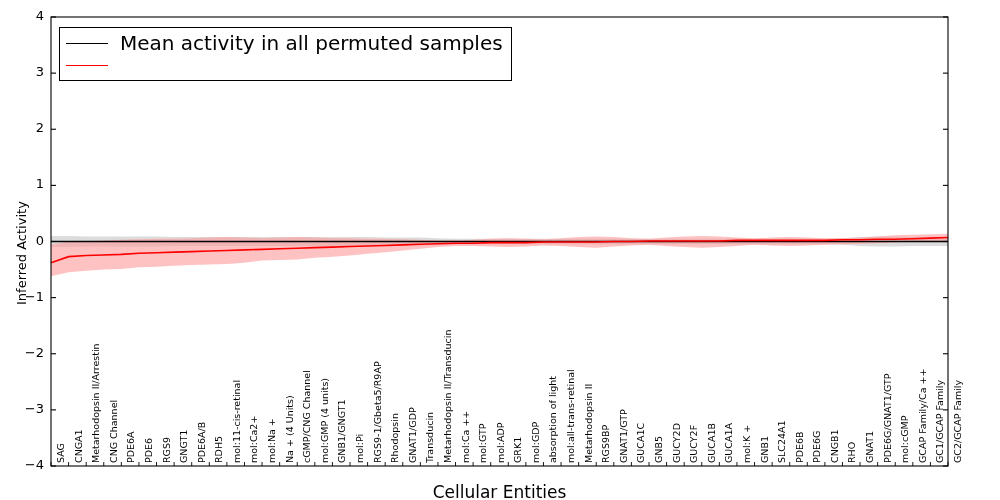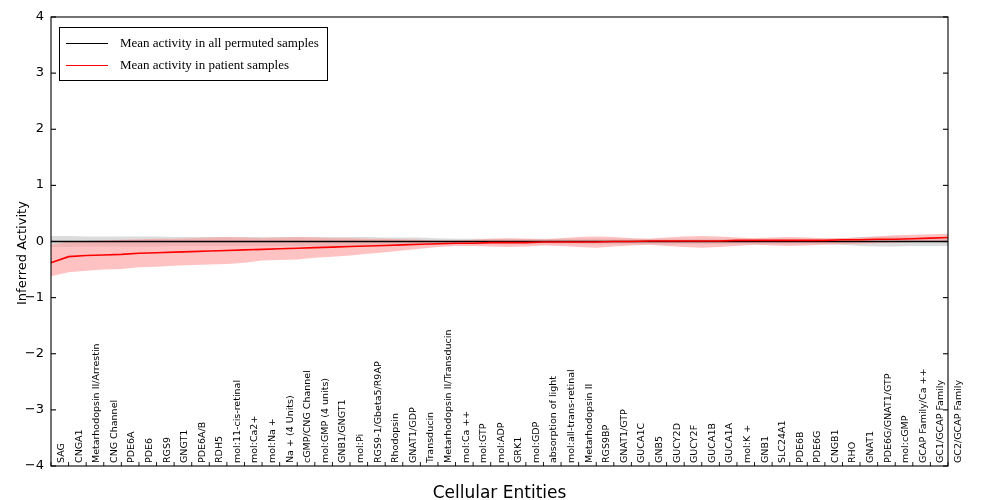--- a/index.html
+++ b/index.html
@@ -32,21 +32,21 @@
     transform:rotate(-90deg);
   }
   .legend{
     position:absolute;left:59px;top:27px;
     border:1px solid #000;background:#fff;
     padding:4px 8px 4px 6px;box-sizing:border-box;
   }
   .legrow{display:flex;align-items:center;height:22px;}
   .legline{width:42px;height:0;border-top:1.4px solid #000;margin-right:12px;}
   .legline.red{border-top-color:#ff0000;}
-  .legtxt{font-size:13px;color:#000;font-family:Liberation Serif, serif;}
+  .legtxt{font-size:20px;color:#000;}
   svg{display:block;}
 </style>
 </head>
 <body>
 
 <div id="fig">
 
 
   <div class="ylab" style="left:14px;top:305px;transform:rotate(-90deg);">Inferred Activity</div>
 
@@ -203,17 +203,16 @@
       <div class="xtick" style="left: 952px; top: 463px;">GC2/GCAP Family</div>
     </div>
 
   <div class="legend">
     <div class="legrow">
       <span class="legline"></span>
       <span class="legtxt">Mean activity in all permuted samples</span>
     </div>
     <div class="legrow">
       <span class="legline red"></span>
-      <span class="legtxt">Mean activity in patient samples</span>
     </div>
   </div>
 
 </div>
 
 </body></html>

